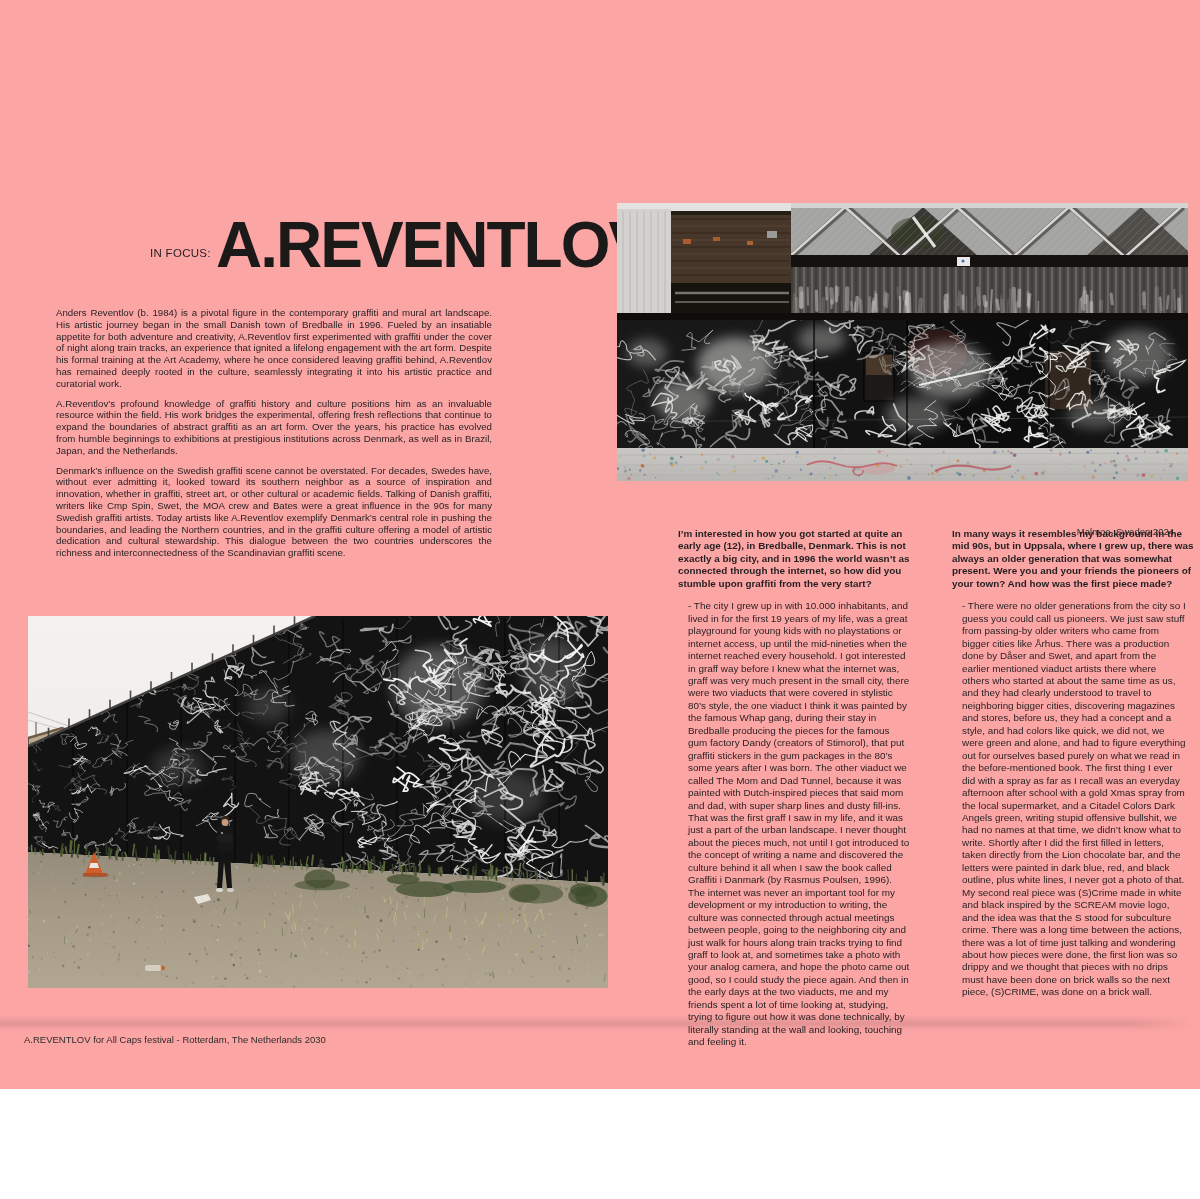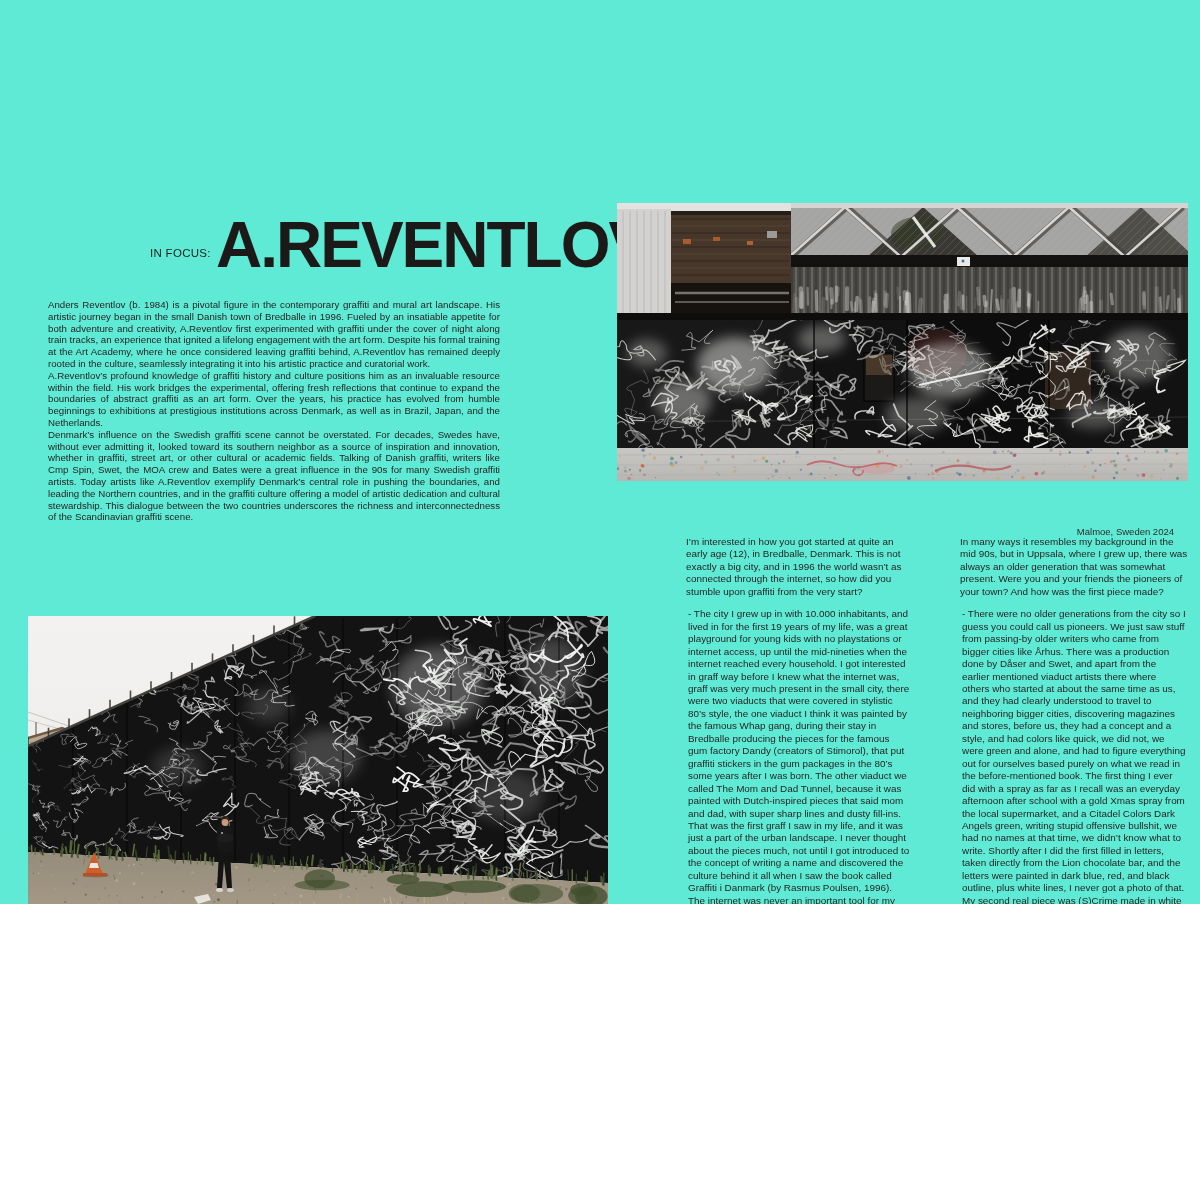--- a/index.html
+++ b/index.html
@@ -1,43 +1,43 @@
 <!DOCTYPE html>
 <html><head>
 <meta charset="utf-8">
 <style>
   html,body{margin:0;padding:0;background:#ffffff;}
   .sheet{
-    position:relative;width:1200px;height:904px;background:#5eead4;
+    position:relative;width:1200px;height:1089px;background:#fca5a5;
     font-family:"Liberation Sans",sans-serif;color:#231f20;overflow:hidden;
   }
   .kicker{
     position:absolute;left:150px;top:247px;font-size:11.5px;letter-spacing:.3px;
     color:#231f20;white-space:nowrap;
   }
   .title{
     position:absolute;left:216px;top:213px;font-size:64px;font-weight:bold;
     letter-spacing:-2px;color:#1c1a19;white-space:nowrap;line-height:1;
   }
   .intro{
     position:absolute;left:48px;top:299px;width:452px;
     font-size:9.7px;line-height:11.8px;text-align:justify;
   }
-  .intro p{margin:0;}
+  .intro p{margin:8px;}
   .photo{position:absolute;overflow:hidden;}
   #photo-malmoe{left:617px;top:203px;width:571px;height:278px;}
   #photo-rotterdam{left:28px;top:616px;width:580px;height:372px;}
   .photo svg{display:block;width:100%;height:100%;}
   .caption{font-size:9.5px;color:#2e2c2b;margin-top:40px;}
   .caption-malmoe{position:absolute;left:617px;top:486px;width:557px;text-align:right;}
   .caption-rotterdam{position:absolute;left:24px;top:994px;}
   .ivcol{position:absolute;top:528px;font-size:9.9px;line-height:12.45px;text-align:left;}
   #ivcol-1{left:678px;width:242px;}
   #ivcol-2{left:952px;width:244px;}
-  .question{font-weight:normal;margin:8px;}
+  .question{font-weight:bold;margin:0;}
   .answer{margin:10px;}
   .fold-shadow{
     position:absolute;left:0;top:1015px;width:1192px;height:18px;
     background:linear-gradient(180deg,rgba(0,0,0,0) 0%,rgba(0,0,0,0.10) 50%,rgba(0,0,0,0.02) 80%,rgba(0,0,0,0) 100%);
     -webkit-mask-image:linear-gradient(to right,#000 95%,transparent 100%);
     mask-image:linear-gradient(to right,#000 95%,transparent 100%);
   }
 </style>
 </head>
 <body>

